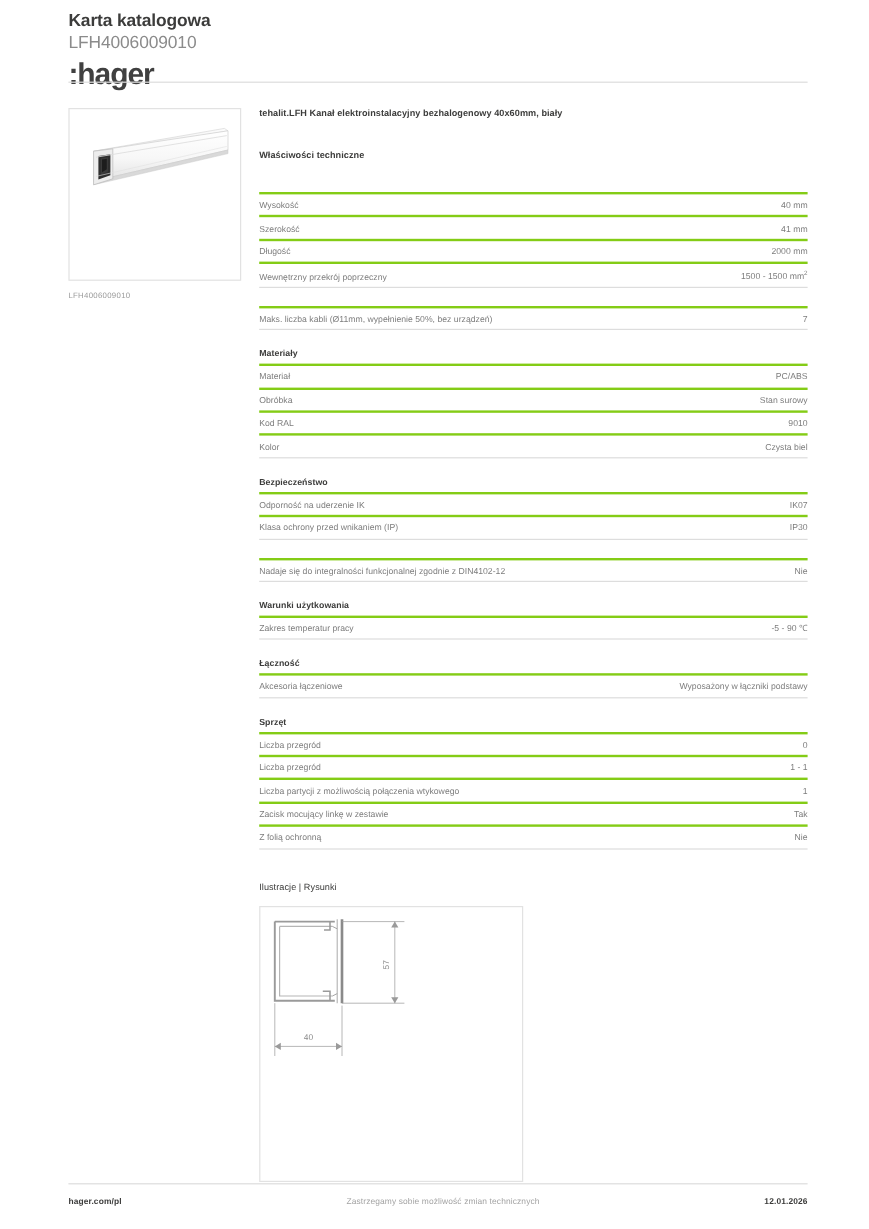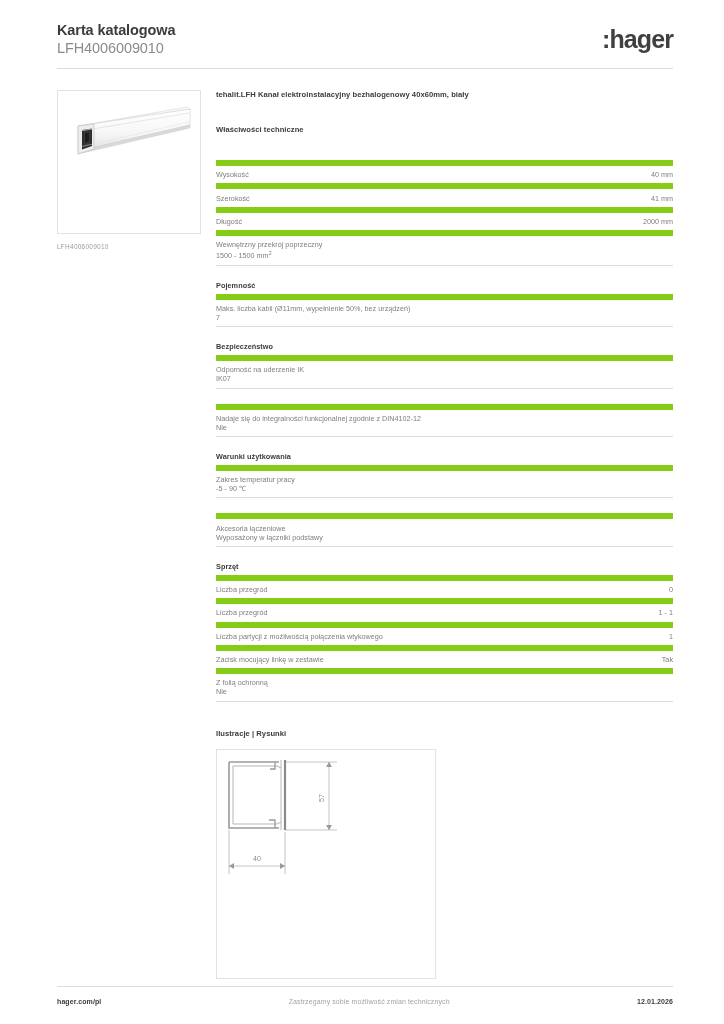--- a/index.html
+++ b/index.html
@@ -19,25 +19,26 @@
     height: 1024px;
     position: relative;
     padding: 0;
   }
 
   
   .header {
     position: absolute;
     left: 57px;
     right: 51px;
-    top: 22px;
+    top: 10px;
     height: 48px;
     display: flex;
     align-items: flex-start;
     justify-content: space-between;
+    flex-direction: column;
   }
   .doc-title-block { display: flex; flex-direction: column; }
   .doc-title {
     font-size: 14.5px;
     font-weight: bold;
     color: #3c3c3b;
     letter-spacing: -0.1px;
     line-height: 17px;
   }
   .doc-ref {
@@ -118,35 +119,35 @@
     font-weight: bold;
     color: #3c3c3b;
     padding-bottom: 4px;
     letter-spacing: 0.05px;
   }
 
   .spec-row {
     display: flex;
     justify-content: space-between;
     align-items: baseline;
-    border-top: 6px solid #84cc16;
+    border-top: 2px solid #84cc16;
     padding: 4.2px 0 4.2px 0;
     font-size: 7.2px;
     color: #7d7d7d;
     line-height: 9px;
   }
-  .spec-row:last-child { border-bottom: 1px solid #dddddd; flex-direction: column; }
+  .spec-row:last-child { border-bottom: 1px solid #dddddd; }
   .spec-label { text-align: left; letter-spacing: 0.02px; }
   .spec-value { letter-spacing: 0.02px; white-space: nowrap; }
   .spec-value sup { font-size: 5.2px; vertical-align: super; }
 
   
   .illus-title {
     font-size: 7.6px;
-    font-weight: bold;
+    font-weight: normal;
     color: #3c3c3b;
     margin-top: 27px;
     margin-bottom: 11px;
     letter-spacing: 0.05px;
   }
   .illus-frame {
     width: 220px;
     height: 230px;
     border: 1px solid #e2e2e2;
     position: relative;
@@ -244,47 +245,70 @@
           <div class="spec-row">
             <div class="spec-label">Długość</div>
             <div class="spec-value">2000 mm</div>
           </div>
           <div class="spec-row">
             <div class="spec-label">Wewnętrzny przekrój poprzeczny</div>
             <div class="spec-value"><span>1500 - 1500 mm</span><sup>2</sup></div>
           </div>
         </div>
         <div class="spec-group">
-          <div class="group-title">Pojemność</div>
           <div class="spec-row">
             <div class="spec-label">Maks. liczba kabli (Ø11mm, wypełnienie 50%, bez urządzeń)</div>
             <div class="spec-value">7</div>
           </div>
         </div>
         <div class="spec-group">
+          <div class="group-title">Materiały</div>
+          <div class="spec-row">
+            <div class="spec-label">Materiał</div>
+            <div class="spec-value">PC/ABS</div>
+          </div>
+          <div class="spec-row">
+            <div class="spec-label">Obróbka</div>
+            <div class="spec-value">Stan surowy</div>
+          </div>
+          <div class="spec-row">
+            <div class="spec-label">Kod RAL</div>
+            <div class="spec-value">9010</div>
+          </div>
+          <div class="spec-row">
+            <div class="spec-label">Kolor</div>
+            <div class="spec-value">Czysta biel</div>
+          </div>
+        </div>
+        <div class="spec-group">
           <div class="group-title">Bezpieczeństwo</div>
           <div class="spec-row">
             <div class="spec-label">Odporność na uderzenie IK</div>
             <div class="spec-value">IK07</div>
           </div>
+          <div class="spec-row">
+            <div class="spec-label">Klasa ochrony przed wnikaniem (IP)</div>
+            <div class="spec-value">IP30</div>
+          </div>
         </div>
         <div class="spec-group">
           <div class="spec-row">
             <div class="spec-label">Nadaje się do integralności funkcjonalnej zgodnie z DIN4102-12</div>
             <div class="spec-value">Nie</div>
           </div>
         </div>
         <div class="spec-group">
           <div class="group-title">Warunki użytkowania</div>
           <div class="spec-row">
             <div class="spec-label">Zakres temperatur pracy</div>
             <div class="spec-value">-5 - 90 ℃</div>
           </div>
         </div>
         <div class="spec-group">
+          <div class="group-title">Łączność</div>
           <div class="spec-row">
             <div class="spec-label">Akcesoria łączeniowe</div>
             <div class="spec-value">Wyposażony w łączniki podstawy</div>
           </div>
         </div>
         <div class="spec-group">
           <div class="group-title">Sprzęt</div>
           <div class="spec-row">
             <div class="spec-label">Liczba przegród</div>
             <div class="spec-value">0</div>

